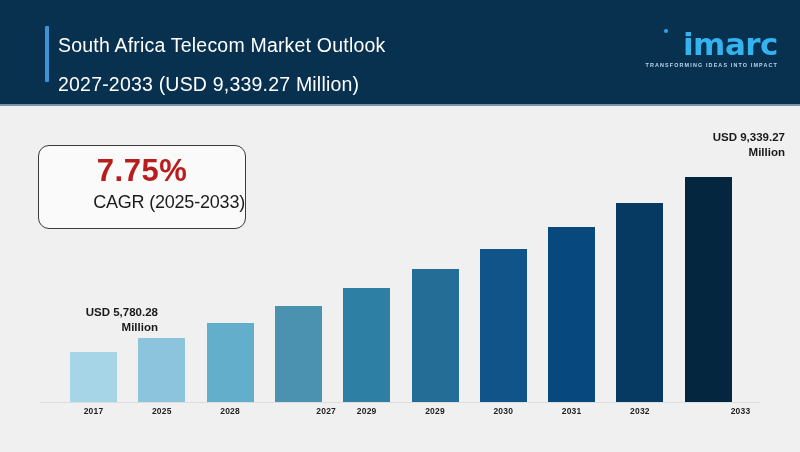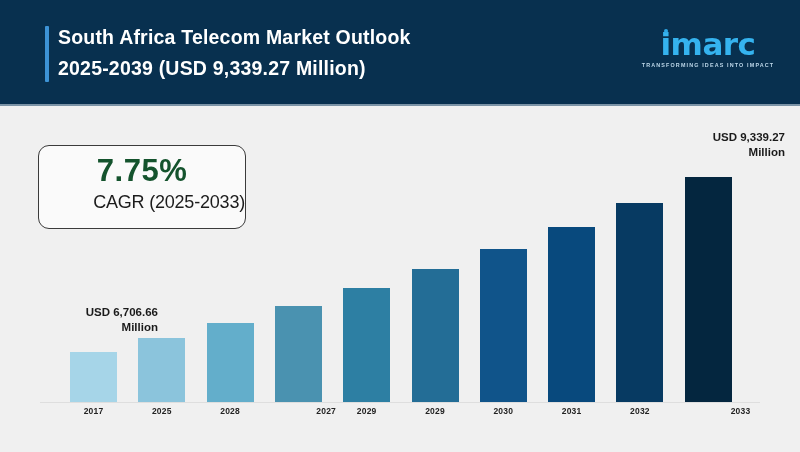--- a/index.html
+++ b/index.html
@@ -51,32 +51,33 @@
   }
 
   .title-block {
     position: absolute;
     left: 58px; top: 22px;
     width: 560px;
   }
   .title-line {
     color: #ffffff;
     font-size: 19.5px;
-    font-weight: bold;
+    font-weight: normal;
     line-height: 31px;
     letter-spacing: .2px;
     white-space: nowrap;
+    margin-top: 8px;
   }
 
   
   .logo {
     position: absolute;
     right: 22px; top: 27px;
     width: 140px; height: 52px;
-    text-align: center;
+    text-align: right;
   }
   .logo-dot {
     position: absolute;
     left: 26px; top: 2px;
     width: 4px; height: 4px;
     border-radius: 50%;
     background: #2ea8e6;
   }
   .logo-word {
     color: #35b3ef;
@@ -100,21 +101,21 @@
     position: absolute;
     left: 38px; top: 145px;
     width: 208px; height: 84px;
     background: #fafafa;
     border: 1.6px solid #3b3b3b;
     border-radius: 11px;
     text-align: center;
     padding-top: 6px;
   }
   .cagr-value {
-    color: #14532d;
+    color: #b91c1c;
     font-size: 31px;
     font-weight: bold;
     line-height: 38px;
     letter-spacing: .5px;
   }
   .cagr-caption {
     color: #1c1c1c;
     font-size: 18px;
     line-height: 24px;
     letter-spacing: -.2px;
@@ -164,36 +165,36 @@
 </style>
 </head>
 <body>
 
 <div id="infographic">
 
   <div class="header-band"></div>
   <div class="title-accent"></div>
   <div class="title-block">
     <div class="title-line">South Africa Telecom Market Outlook</div>
-    <div class="title-line">2025-2039 (USD 9,339.27 Million)</div>
+    <div class="title-line">2027-2033 (USD 9,339.27 Million)</div>
   </div>
 
   <div class="logo">
     <div class="logo-dot"></div>
     <div class="logo-word">imarc</div>
     <div class="logo-tag">TRANSFORMING IDEAS INTO IMPACT</div>
   </div>
 
   <div class="cagr-box">
     <div class="cagr-value">7.75%</div>
     <div class="cagr-caption">CAGR (2025-2033)</div>
   </div>
 
   <div class="value-label start">
-    <div>USD 6,706.66</div>
+    <div>USD 5,780.28</div>
     <div>Million</div>
   </div>
   <div class="value-label end">
     <div>USD 9,339.27</div>
     <div>Million</div>
   </div>
 
   <div class="chart-area">
     <div class="baseline"></div>
     <div id="bars">

